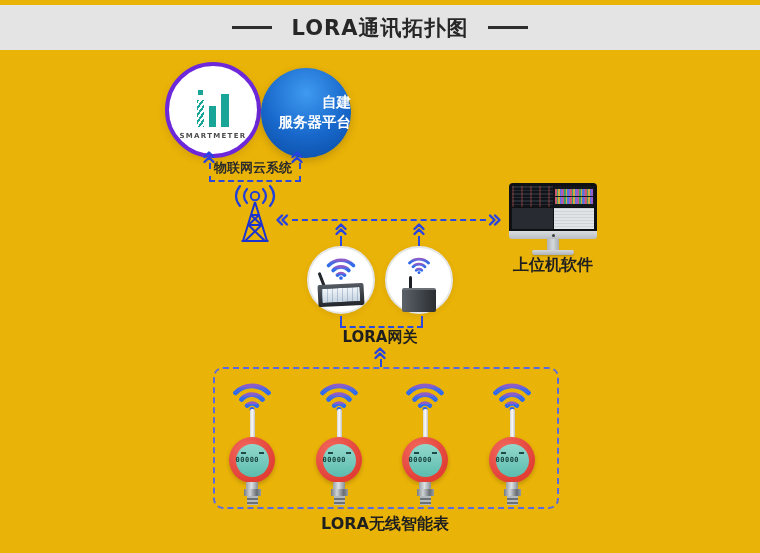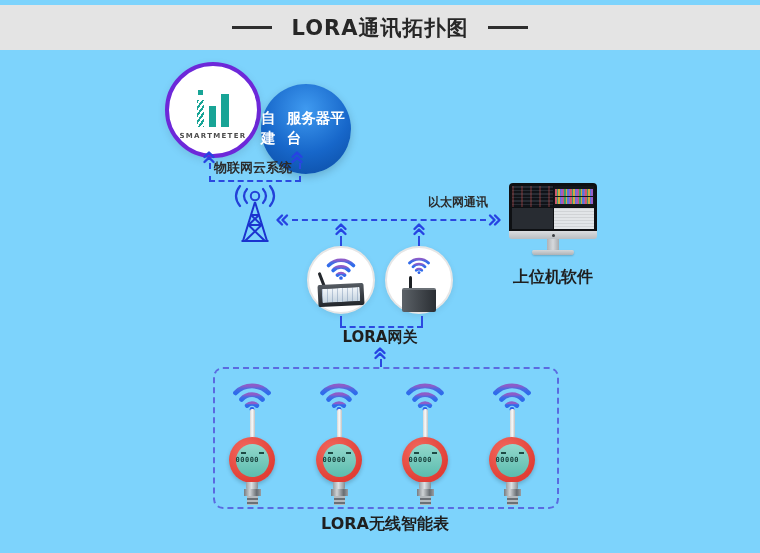--- a/index.html
+++ b/index.html
@@ -1,39 +1,39 @@
 <!DOCTYPE html>
 <html><head>
 <meta charset="utf-8">
 <style>
   html,body{margin:0;padding:0;background:#fff;}
-  .stage{position:relative;width:760px;height:553px;background:#7dd3fc;overflow:hidden;
+  .stage{position:relative;width:760px;height:553px;background:#eab308;overflow:hidden;
          font-family:"DejaVu Sans","Liberation Sans",sans-serif;}
 
   
   #titlebar{position:absolute;left:0;top:5px;width:760px;height:45px;background:#e4e4e4;
             display:flex;align-items:center;justify-content:center;gap:20px;}
   .title-rule{width:40px;height:3px;background:#2e2e2e;}
   #page-title{margin:0;font-size:21px;font-weight:bold;color:#272727;letter-spacing:1px;}
 
   
   #sm-circle{position:absolute;left:165px;top:62px;width:88px;height:88px;border-radius:50%;
              background:#fff;border:4px solid #6d28d9;box-shadow:0 3px 8px rgba(0,0,0,.10);
              display:flex;flex-direction:column;align-items:center;justify-content:center;}
   .sm-bars{display:flex;align-items:flex-end;gap:5px;height:38px;position:relative;margin-top:8px;}
   .sm-dot{position:absolute;left:1px;top:1px;width:5px;height:5px;background:#18a496;}
   .sm-b1{width:7px;height:27px;background:repeating-linear-gradient(125deg,#18a496 0 2px,#ffffff 2px 4px);}
   .sm-b2{width:7px;height:21px;background:#18a496;}
   .sm-b3{width:8px;height:33px;background:#18a496;}
   .sm-text{font-size:7px;font-weight:bold;color:#4c4c4c;letter-spacing:1.3px;margin-top:5px;}
 
-  #server-circle{position:absolute;left:261px;top:84px;width:90px;height:90px;border-radius:50%;
+  #server-circle{position:absolute;left:261px;top:68px;width:90px;height:90px;border-radius:50%;
              background:radial-gradient(circle at 50% 28%,#3f9af0 0%,#1767ca 55%,#0a4aa0 100%);
              box-shadow:0 3px 8px rgba(0,0,0,.18);
-             display:flex;align-items:center;justify-content:center;
+             display:flex;flex-direction:column;align-items:flex-end;justify-content:center;
              color:#fff;font-weight:bold;line-height:1.35;}
   #server-circle span{font-size:14.5px;}
 
   
   .dash-v{border-left:2px dashed #2b49e0;}
   #cloud-bracket{position:absolute;left:209px;top:163px;width:88px;height:17px;
                  border-left:2px dashed #2b49e0;border-right:2px dashed #2b49e0;border-bottom:2px dashed #2b49e0;}
   #cloud-label{position:absolute;left:206px;top:159px;width:94px;text-align:center;
                font-size:13px;font-weight:600;color:#2b2b2b;}
   #eth-line{position:absolute;left:292px;top:219px;width:194px;height:0;border-top:2px dashed #2b49e0;}
@@ -44,21 +44,21 @@
   #gw-bracket{position:absolute;left:340px;top:316px;width:79px;height:10px;
               border-left:2px dashed #2b49e0;border-right:2px dashed #2b49e0;border-bottom:2px dashed #2b49e0;}
   #gw-mini-stub{position:absolute;left:380px;top:359px;height:8px;}
   #meter-box{position:absolute;left:213px;top:367px;width:342px;height:138px;
              border:2px dashed #5a6ae0;border-radius:10px;}
   .chev{position:absolute;}
 
   
   .node-label{position:absolute;text-align:center;font-weight:600;color:#1f1f1f;}
   #bs-label{left:205px;top:252px;width:100px;font-size:17px;}
-  #host-label{left:498px;top:255px;width:110px;font-size:16px;margin-top:12px;}
+  #host-label{left:498px;top:255px;width:110px;font-size:16px;}
   #gw-label{left:330px;top:328px;width:100px;font-size:15px;}
   #meters-label{left:285px;top:514px;width:200px;font-size:16px;}
 
   
   #tower{position:absolute;left:225px;top:185px;}
 
   
   .gw-circle{position:absolute;top:246px;width:68px;height:68px;border-radius:50%;background:#fff;
              border:2px solid #e6e6e6;box-shadow:0 2px 6px rgba(0,0,0,.08);box-sizing:border-box;
              display:flex;flex-direction:column;align-items:center;}
@@ -181,21 +181,20 @@
     </g>
   </svg>
 
   <svg class="chev" style="left:275px;top:213px" width="14" height="14" viewBox="0 0 14 14">
       <path d="M7 2.5 L2.5 7 L7 11.5 M12 2.5 L7.5 7 L12 11.5" stroke="#2643e2" stroke-width="2.4" fill="none" stroke-linecap="round" stroke-linejoin="round"></path>
     </svg>
   <div id="eth-line"></div>
   <svg class="chev" style="left:488px;top:213px" width="14" height="14" viewBox="0 0 14 14">
       <path d="M7 2.5 L11.5 7 L7 11.5 M2 2.5 L6.5 7 L2 11.5" stroke="#2643e2" stroke-width="2.4" fill="none" stroke-linecap="round" stroke-linejoin="round"></path>
     </svg>
-  <div id="eth-label">以太网通讯</div>
 
   <div id="monitor">
     <div class="m-frame">
       <div class="q q-tl"></div>
       <div class="q q-tr">
         <div class="band"></div>
         <div class="band"></div>
       </div>
       <div class="q q-bl"></div>
       <div class="q q-br"></div>

